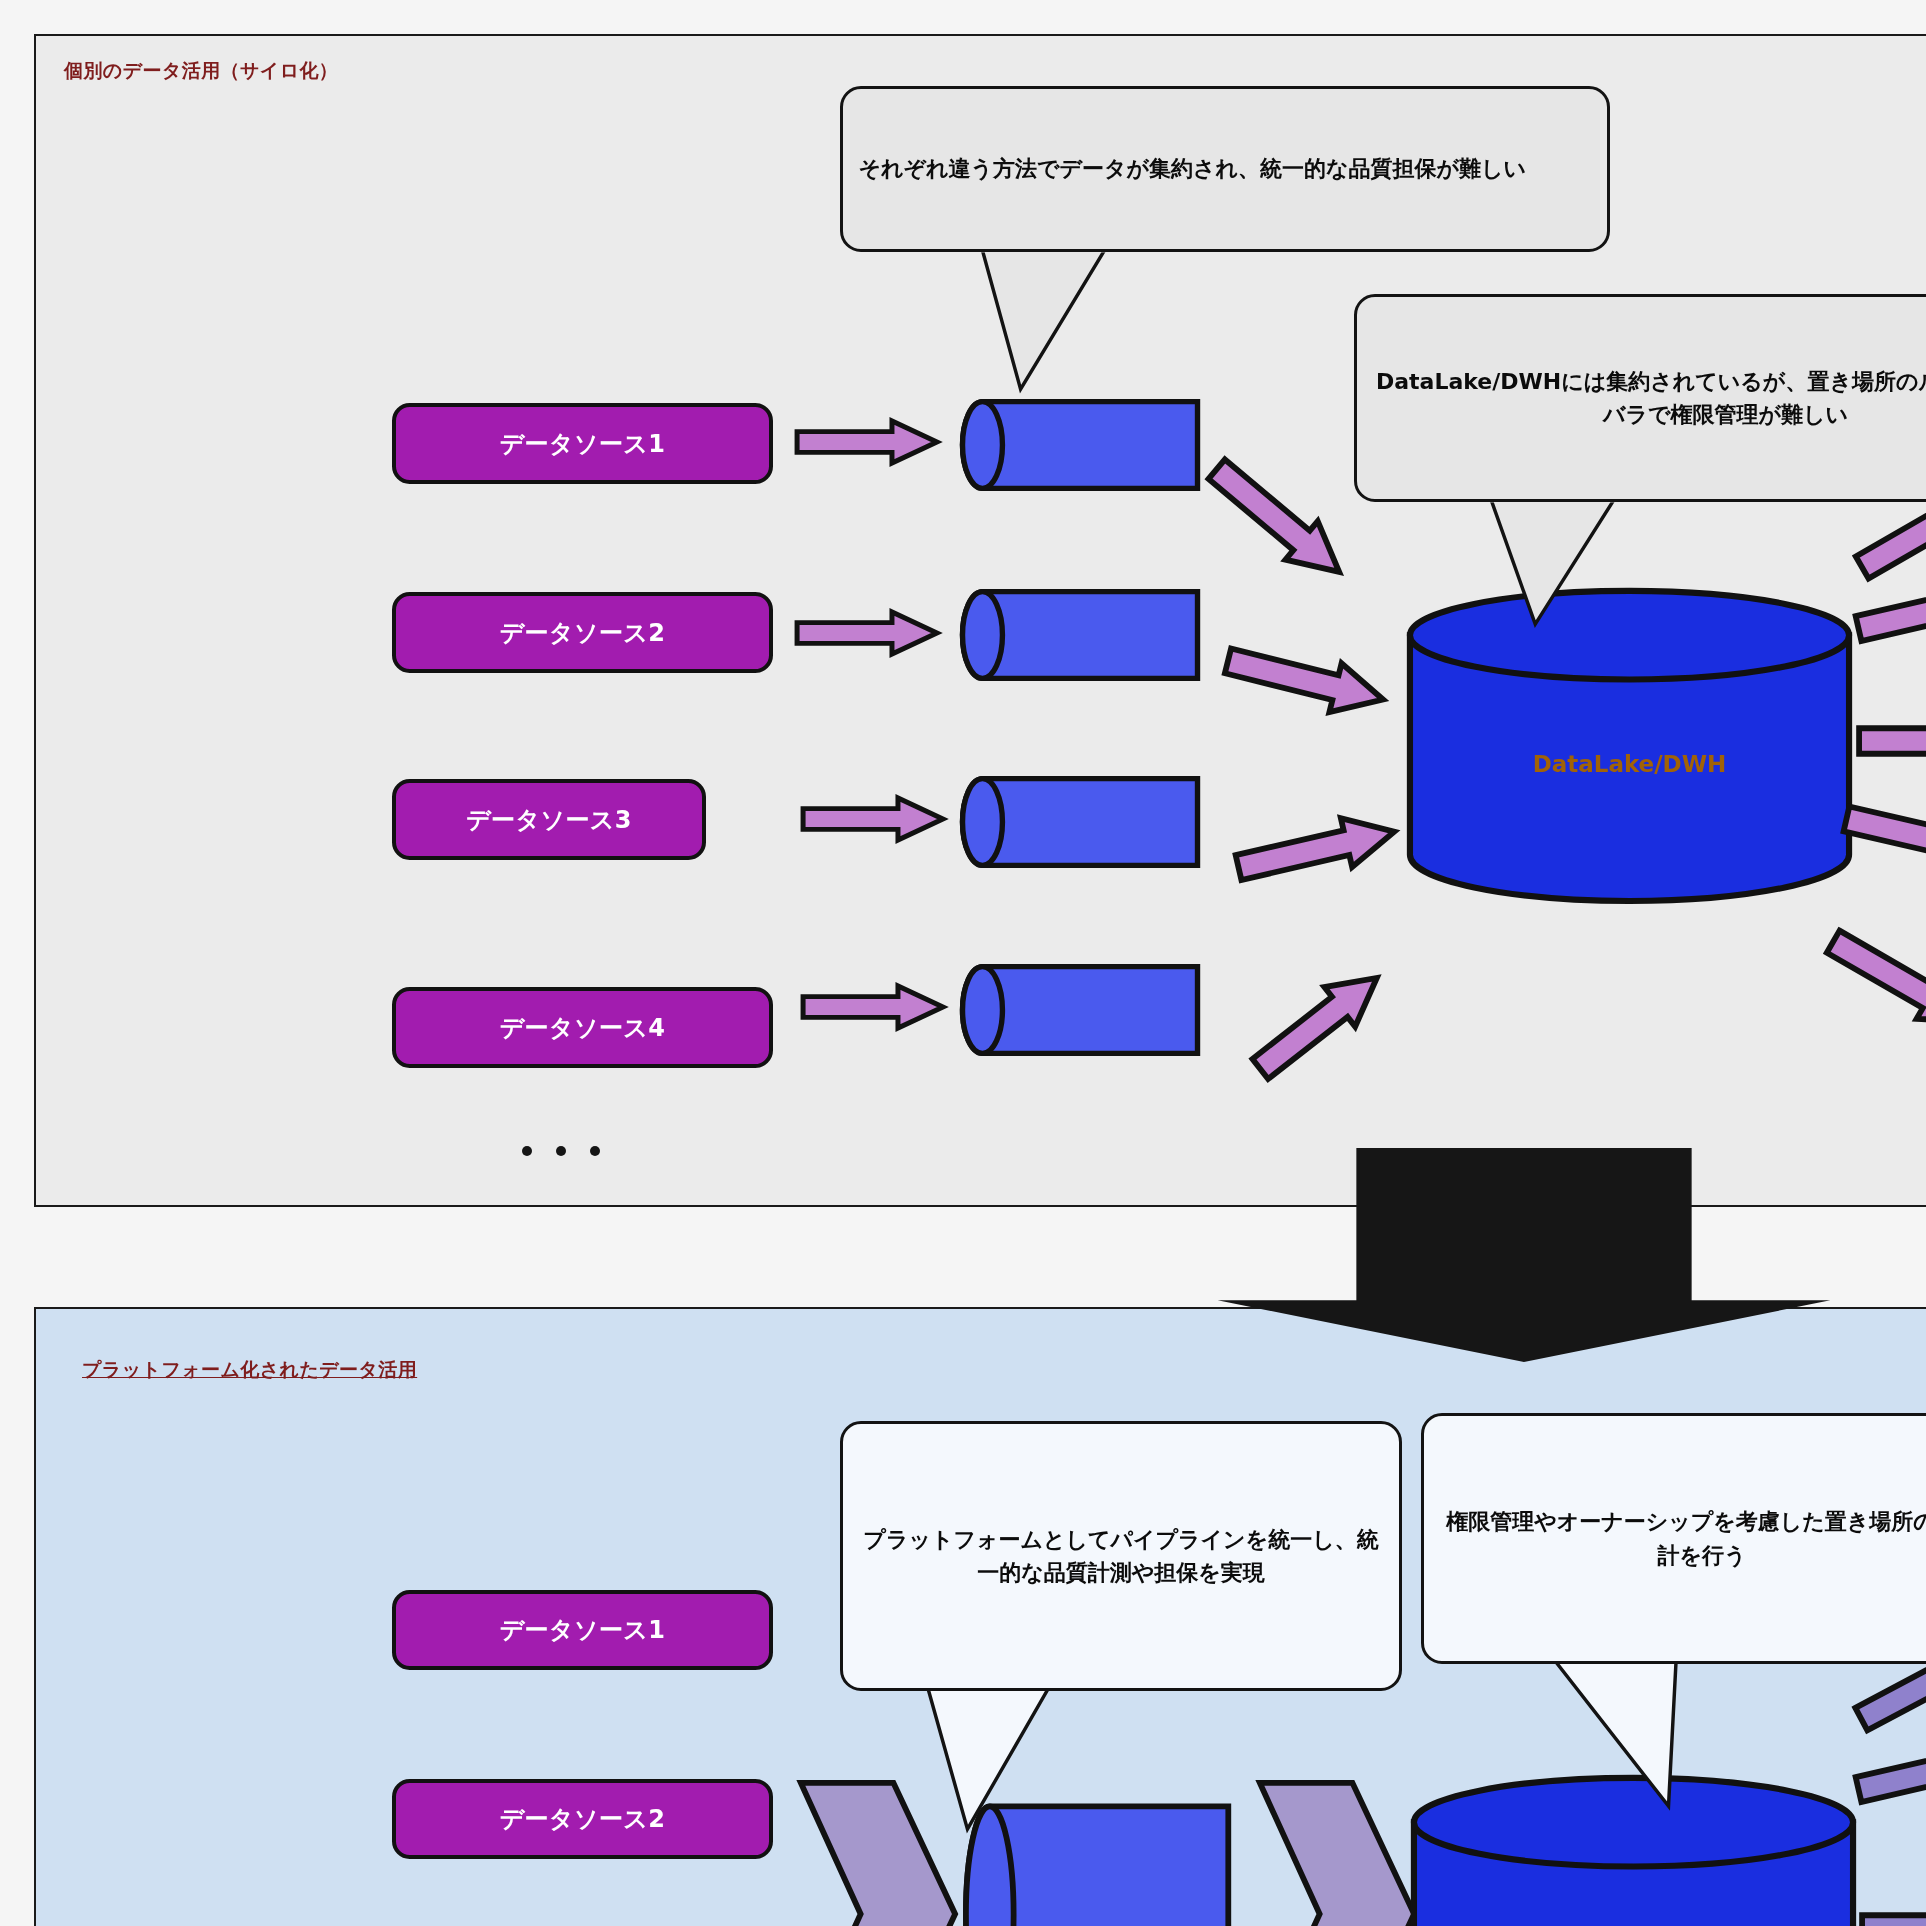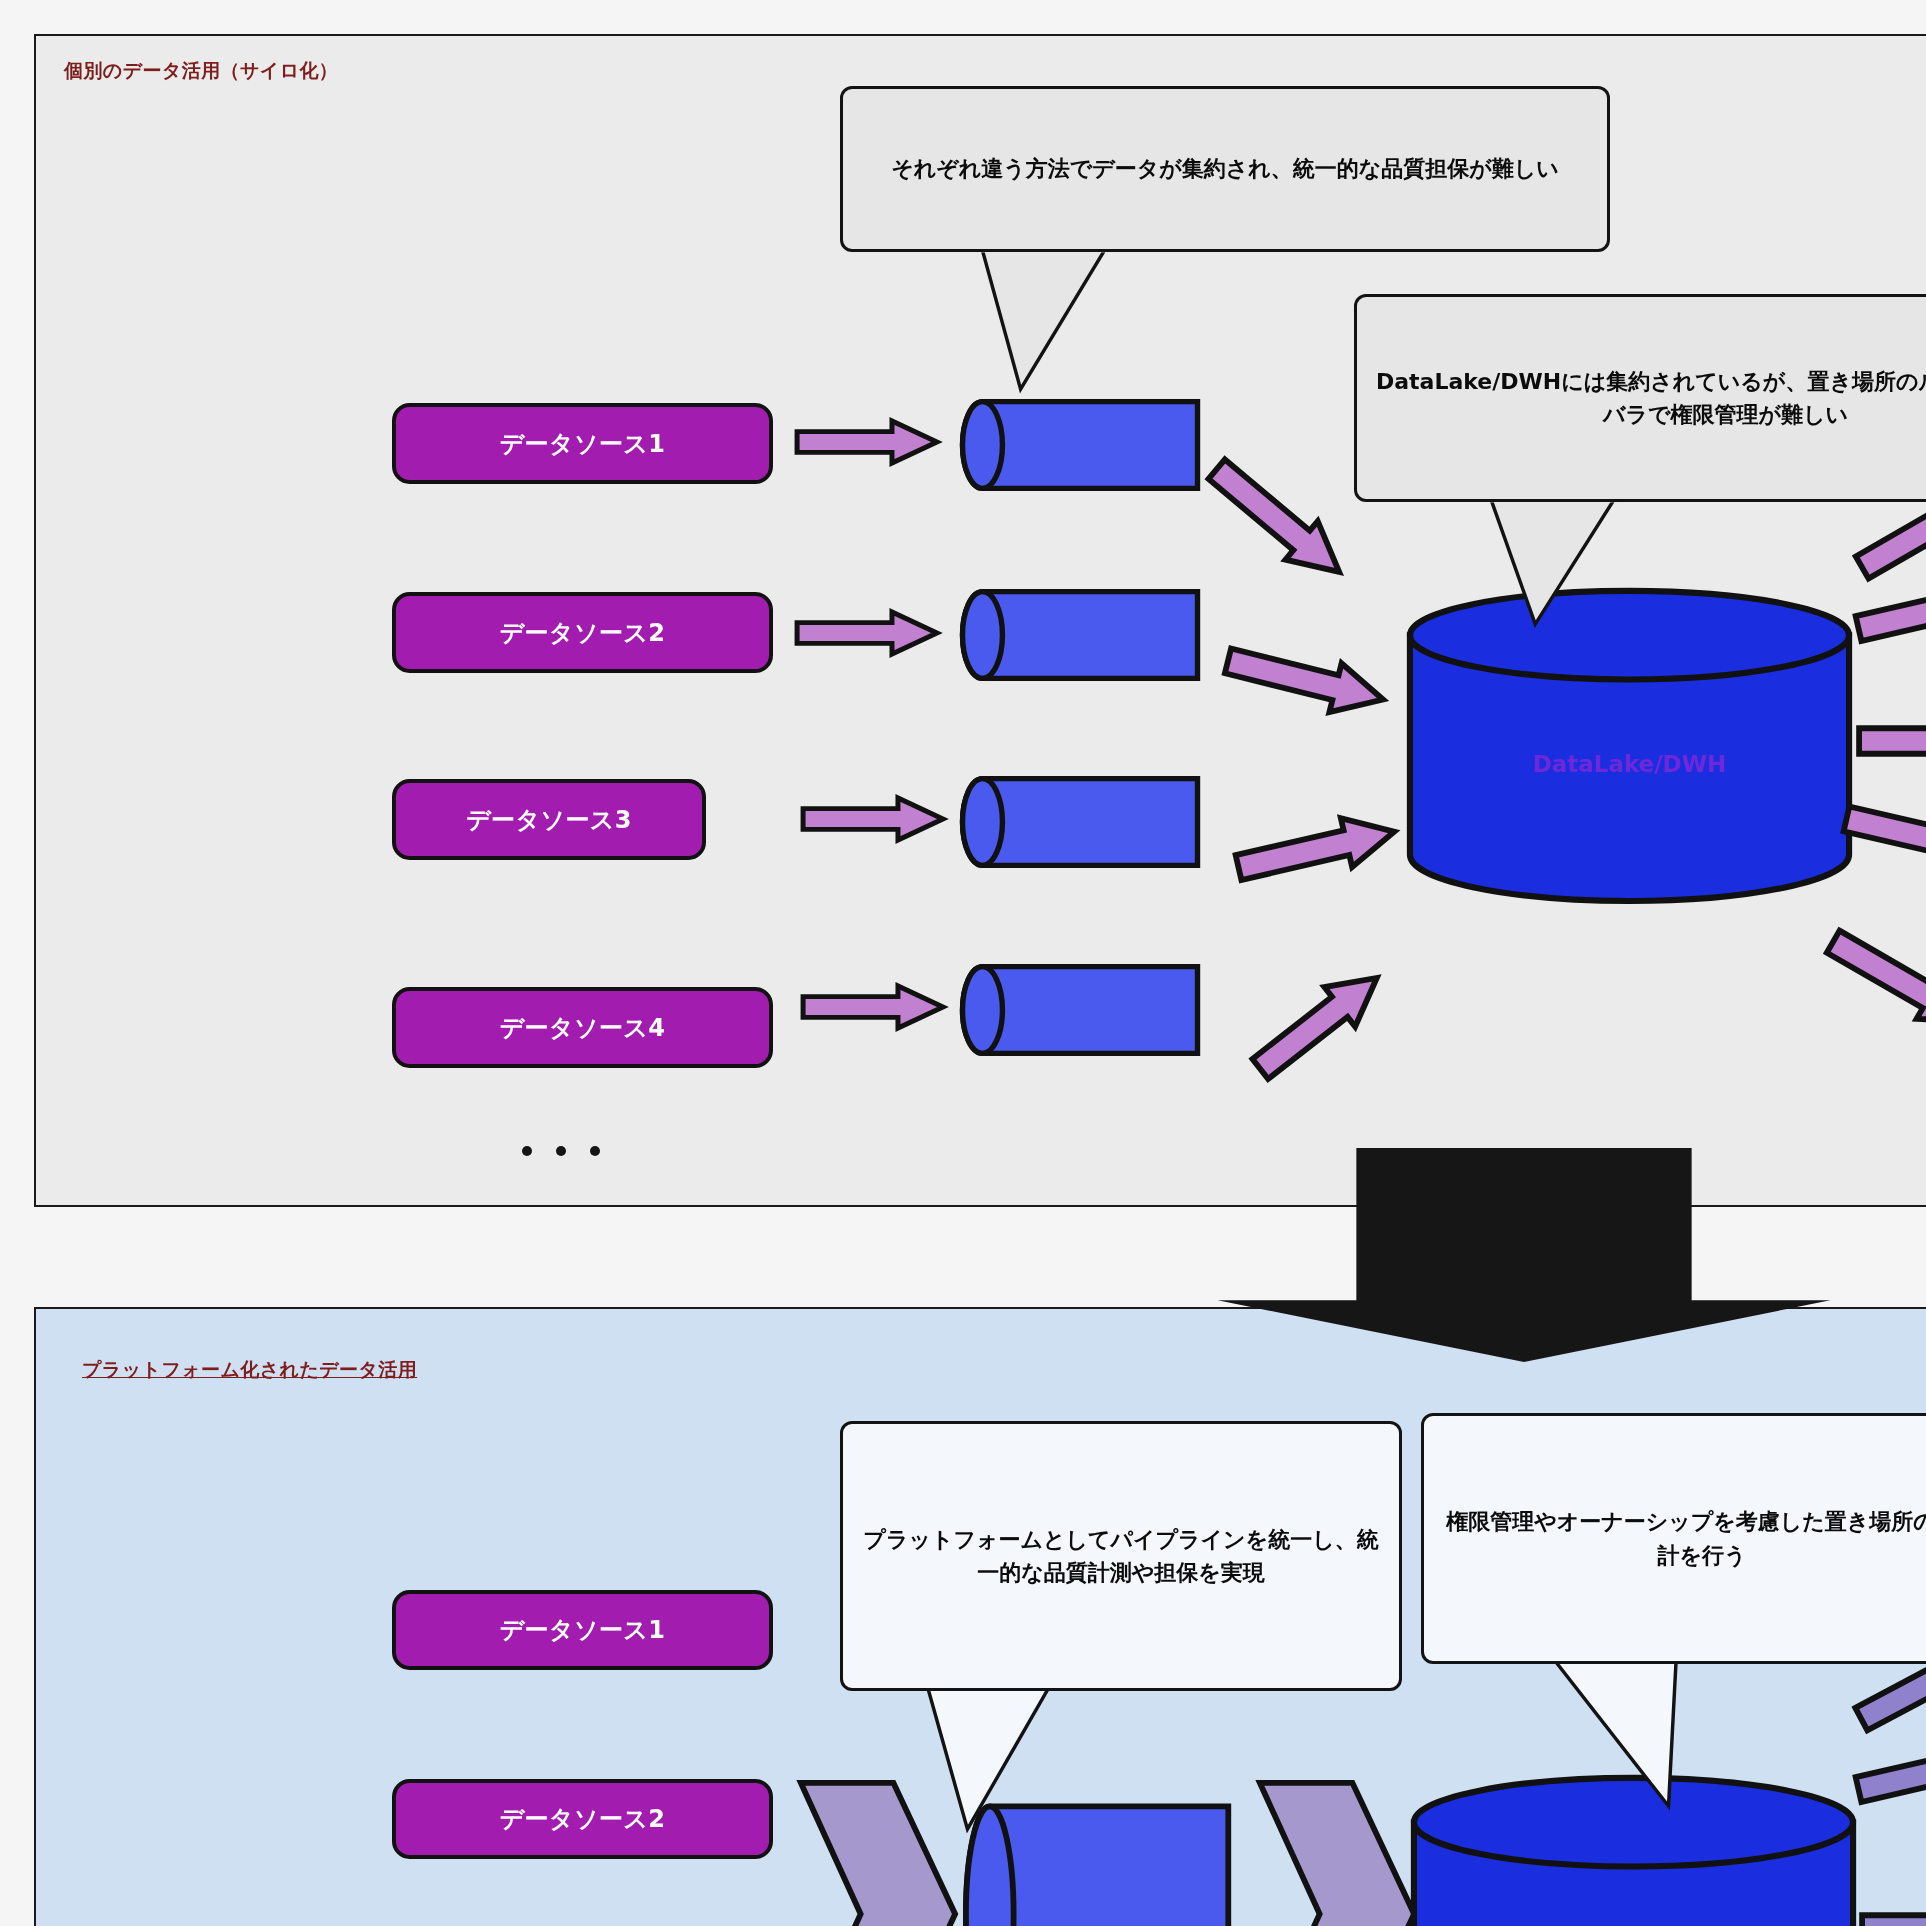--- a/index.html
+++ b/index.html
@@ -16,26 +16,26 @@
   .ds-box{position:absolute;background:#a21caf;border:4.2px solid #111;border-radius:17.7px;
           display:flex;align-items:center;justify-content:center;box-sizing:border-box;}
   .ds-box span{color:#fff;font-size:24px;font-weight:700;letter-spacing:0.4px;white-space:nowrap;}
 
   
   .dots{position:absolute;display:flex;gap:24px;align-items:center;}
   .dots i{display:block;width:10px;height:10px;border-radius:50%;background:#151515;}
 
   
   .cyl-h{position:absolute;}
-  .cyl-label{position:absolute;color:#6d28d9;font-size:23px;font-weight:700;white-space:nowrap;
+  .cyl-label{position:absolute;color:#a16207;font-size:23px;font-weight:700;white-space:nowrap;
              left:0;right:0;text-align:center;}
 
   
-  .callout{position:absolute;border:3.5px solid #131313;border-radius:12px;box-sizing:border-box;
-           display:flex;align-items:center;justify-content:center;padding:10.8px 15.4px;}
+  .callout{position:absolute;border:3.5px solid #131313;border-radius:21px;box-sizing:border-box;
+           display:flex;align-items:center;padding:10.8px 15.4px;}
   .callout p{margin:0;font-size:22px;font-weight:700;color:#0c0c0c;line-height:1.52;text-align:center;}
   .callout.grey{background:#e6e6e6;}
   .callout.white{background:#f4f8fd;}
   .tail{position:absolute;}
 
   svg{display:block;overflow:visible;}
   .big-arrow{position:absolute;}
 </style>
 </head>
 <body>

